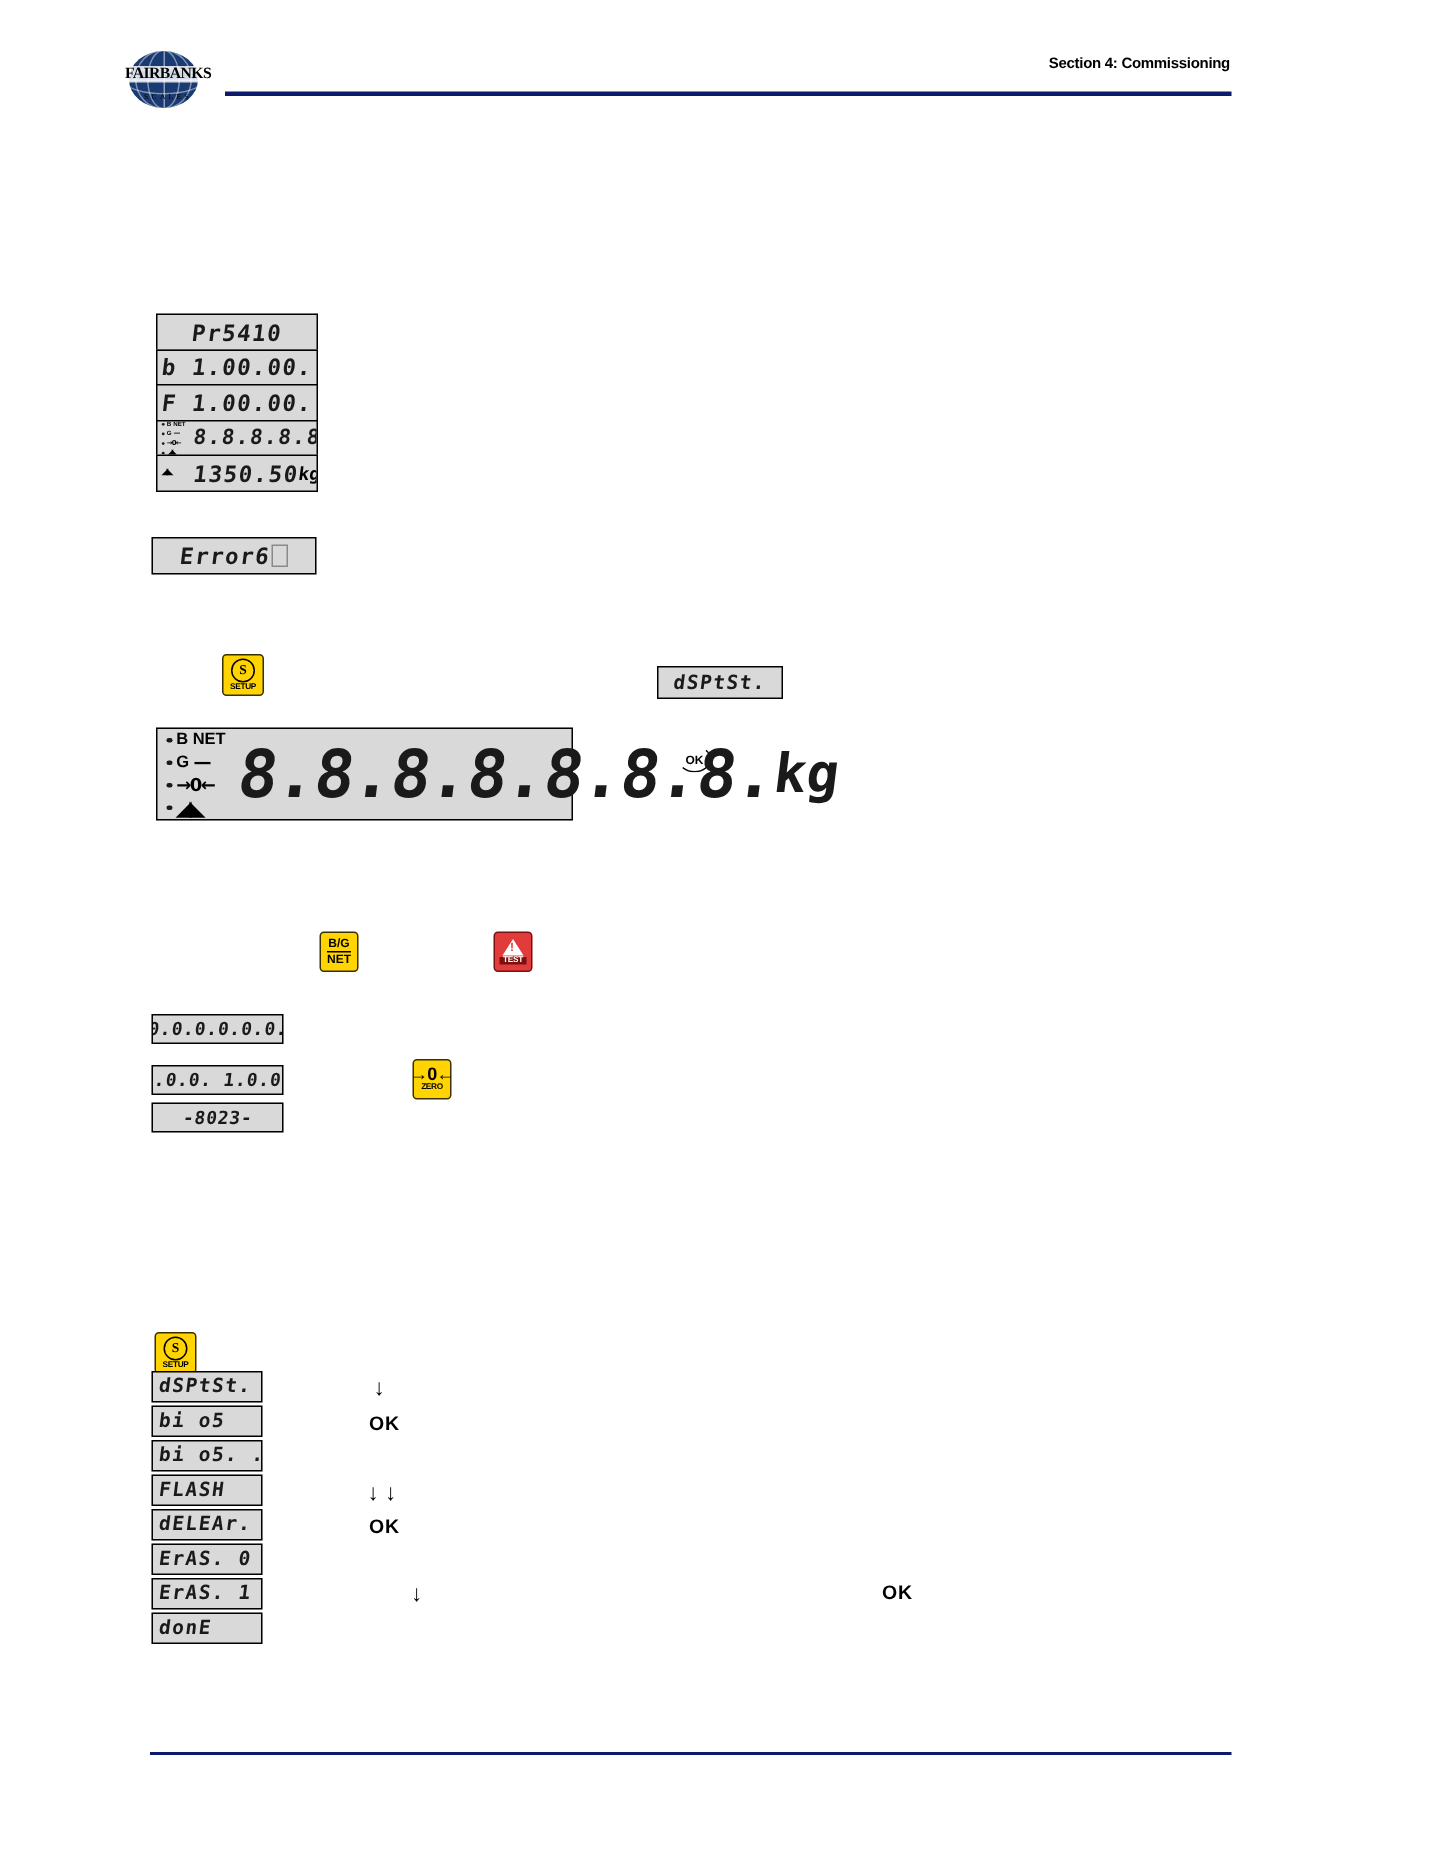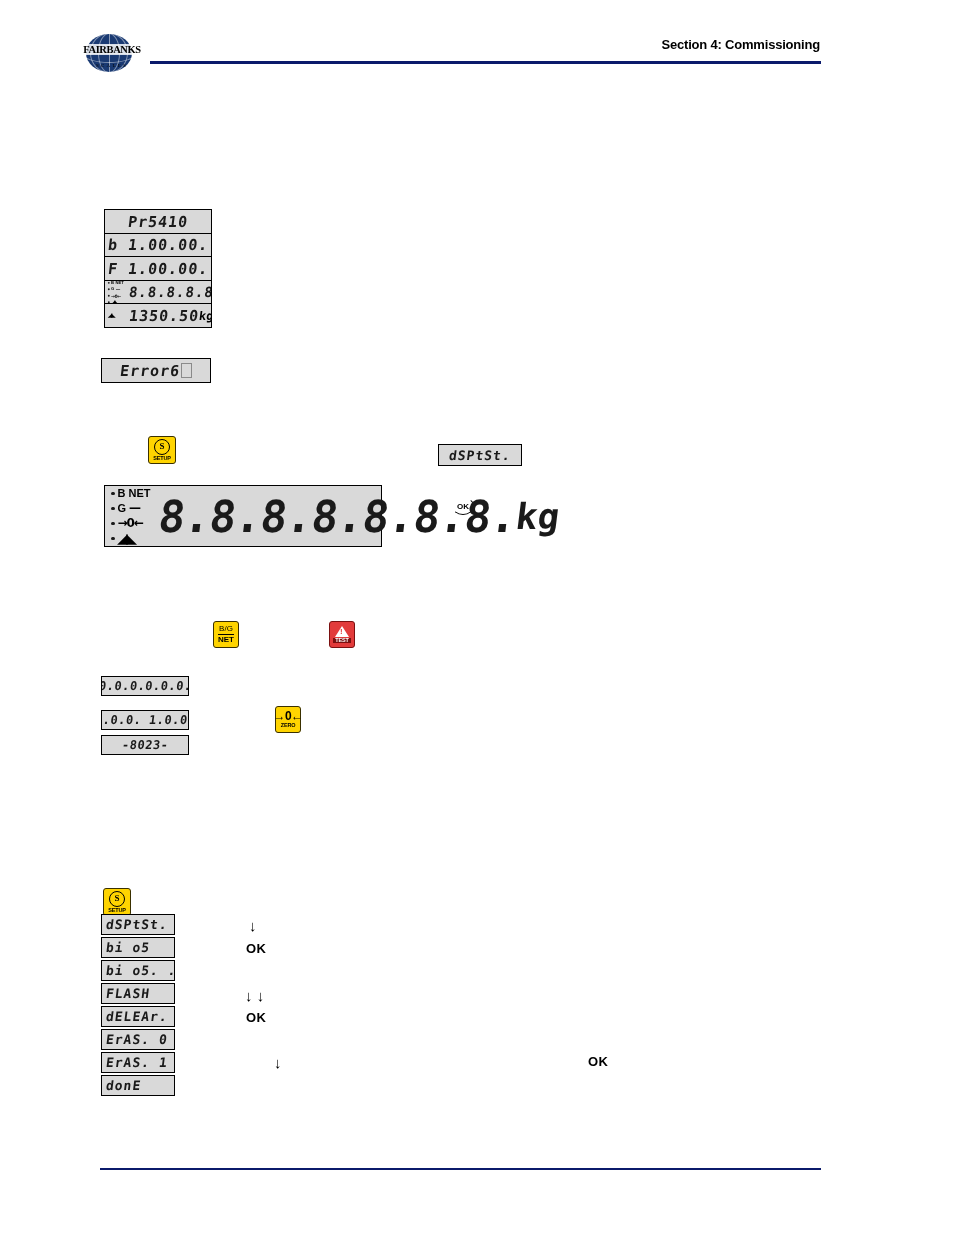--- a/index.html
+++ b/index.html
@@ -77,21 +77,21 @@
     width: 60px;
     text-align: center;
     font-family: "Liberation Serif", serif;
     font-size: 5px;
     letter-spacing: 2.2px;
     color: #000;
   }
   #header-title {
     position: absolute;
     right: 134px; top: 37px;
-    font-size: 13px;
+    font-size: 10px;
     font-weight: bold;
     letter-spacing: -0.2px;
     white-space: nowrap;
     margin-left: 46px;
   }
   #header-rule {
     position: absolute;
     left: 150px; top: 61px;
     width: 671px; height: 3px;
     background: #0b1a6b;
@@ -289,21 +289,21 @@
     font-family: "Liberation Serif", serif;
   }
   #key-setup-1 { left: 148px; top: 436px; }
   #key-setup-2 { left: 103px; top: 888px; }
 
   #key-bgnet {
     left: 213px; top: 621px;
     width: 26px; height: 27px;
   }
   #key-bgnet .bg-top {
-    font-size: 8px; font-weight: normal;
+    font-size: 8px; font-weight: bold;
     border-bottom: 1.2px solid #000;
     line-height: 10px;
     padding: 0 1px;
   }
   #key-bgnet .bg-bot {
     font-size: 8px; font-weight: bold;
     line-height: 10px;
   }
   #key-test {
     left: 329px; top: 621px;

